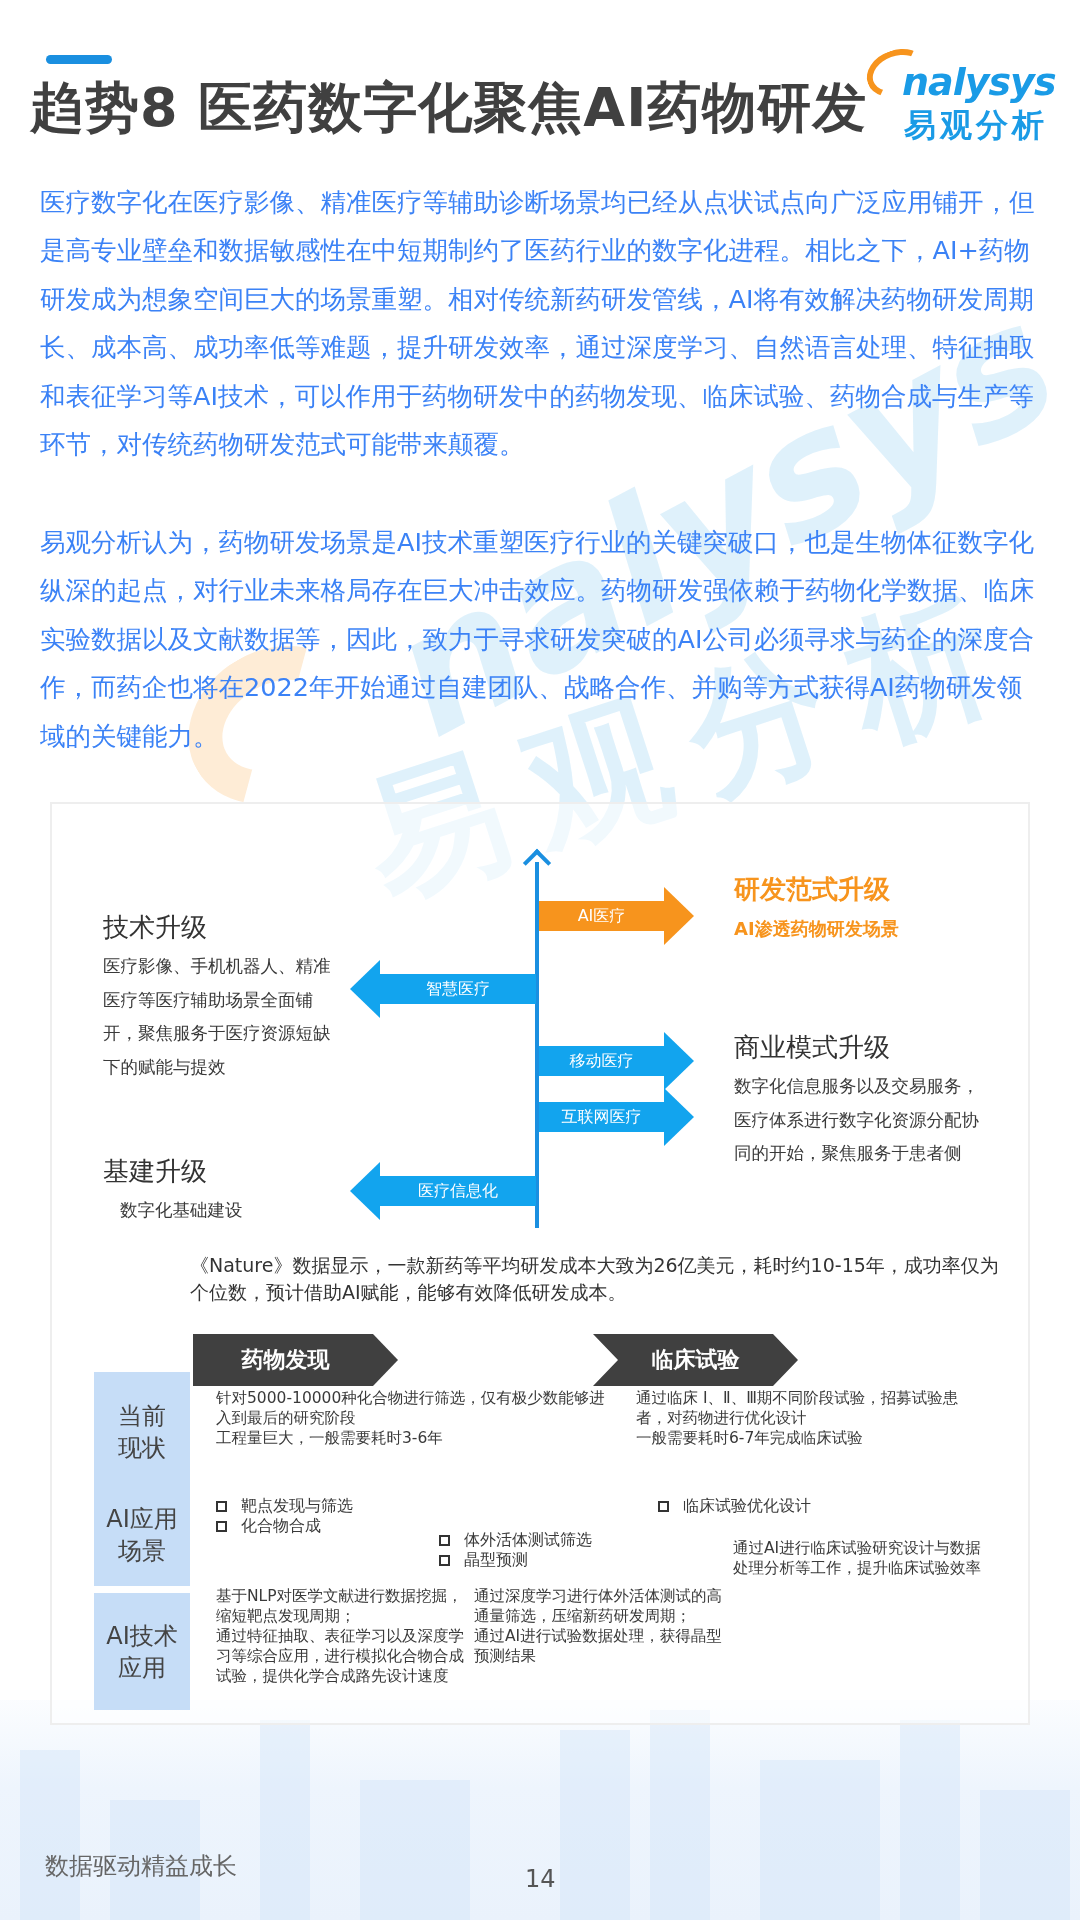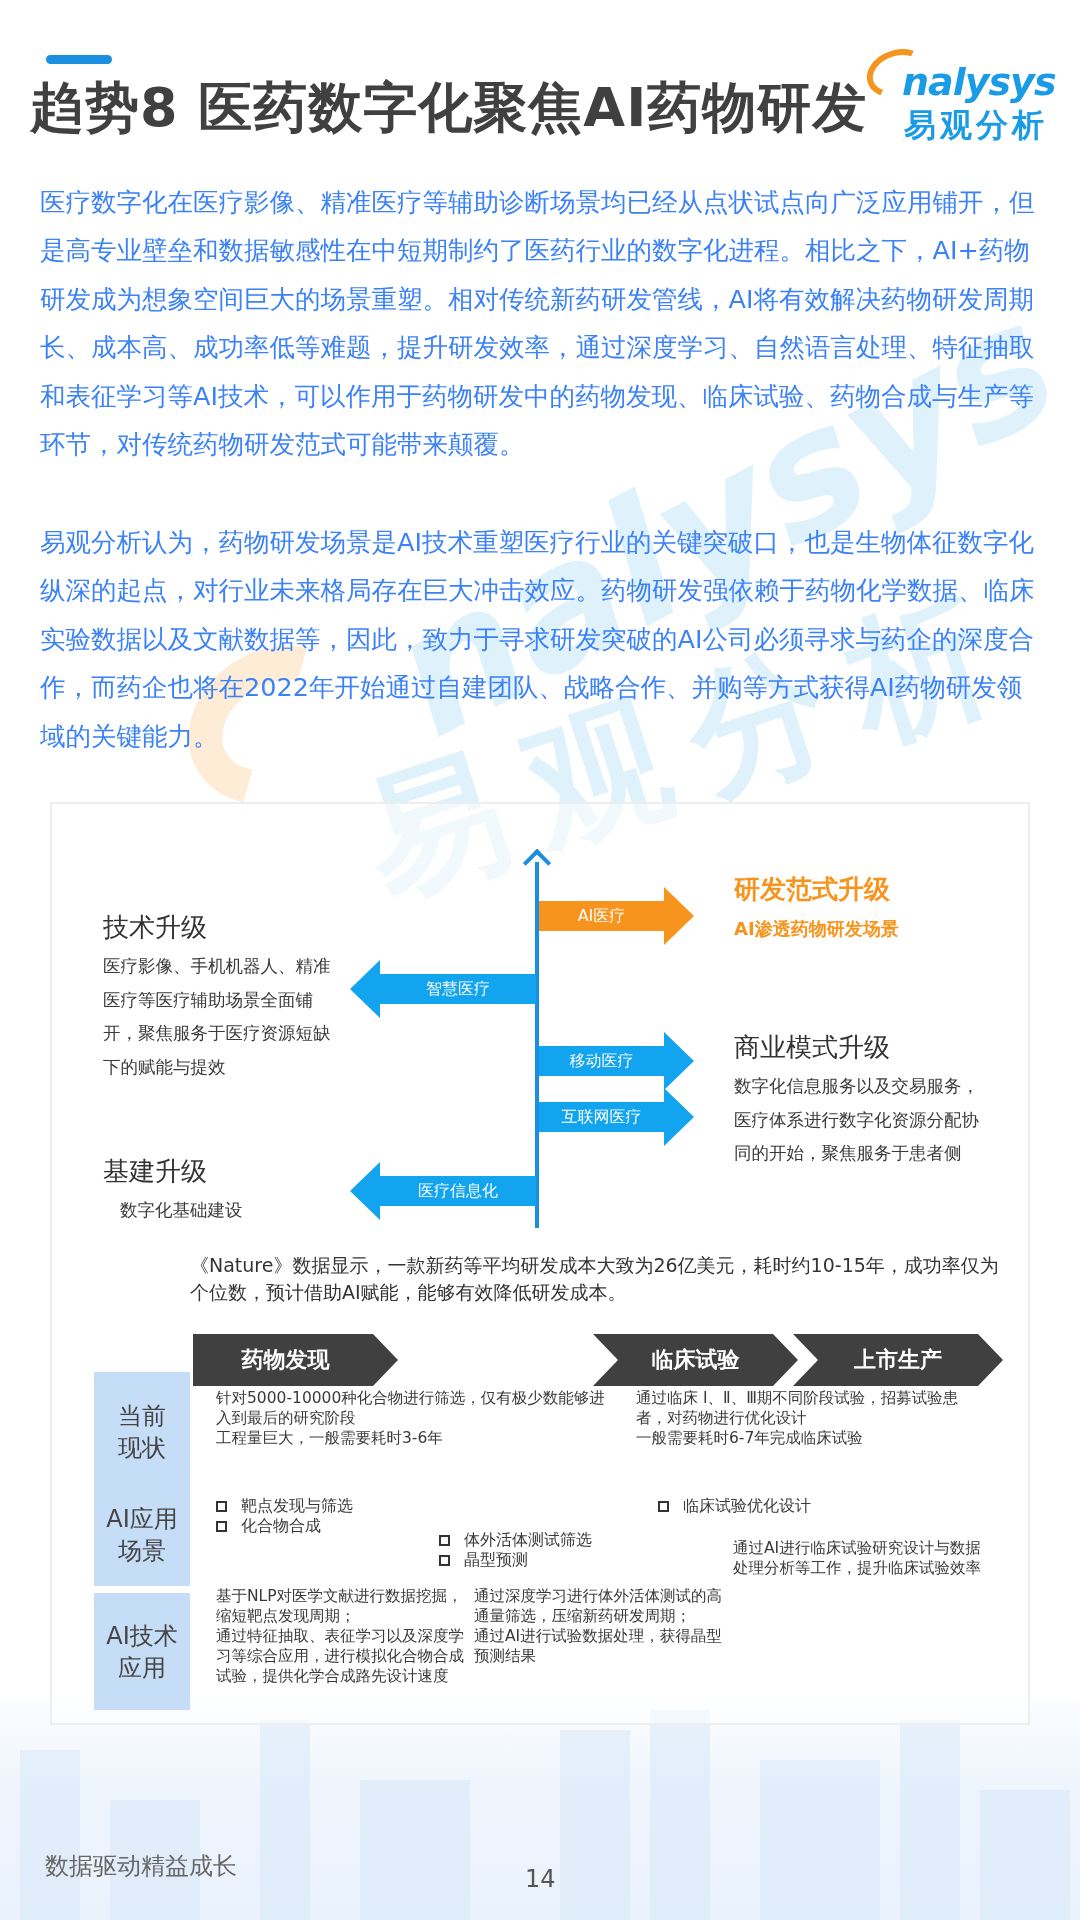--- a/index.html
+++ b/index.html
@@ -140,23 +140,20 @@
 
 <p class="nature-note">《Nature》数据显示，一款新药等平均研发成本大致为26亿美元，耗时约10-15年，成功率仅为个位数，预计借助AI赋能，能够有效降低研发成本。</p>
 
 <div class="chev-row">
   <div class="chev" style="left:0;width:205px;clip-path:polygon(0 0,180px 0,205px 50%,180px 100%,0 100%);">
       <span style="margin-right:20px;">药物发现</span>
     </div>
   <div class="chev" style="left:400px;width:205px;clip-path:polygon(0 0,180px 0,205px 50%,180px 100%,0 100%,25px 50%);">
       <span>临床试验</span>
     </div>
-  <div class="chev" style="left:600px;width:210px;clip-path:polygon(0 0,185px 0,210px 50%,185px 100%,0 100%,25px 50%);">
-      <span>上市生产</span>
-    </div>
 </div>
 
 <div class="row-label" style="top:1372px;height:119px;">
   <span style="width:56px;">当前现状</span>
 </div>
 <div class="cell" style="left:216px;top:1388px;width:400px;white-space:pre-line;">针对5000-10000种化合物进行筛选，仅有极少数能够进入到最后的研究阶段
 工程量巨大，一般需要耗时3-6年</div>
 <div class="cell" style="left:636px;top:1388px;width:340px;white-space:pre-line;">通过临床 Ⅰ、Ⅱ、Ⅲ期不同阶段试验，招募试验患者，对药物进行优化设计
 一般需要耗时6-7年完成临床试验</div>
 

